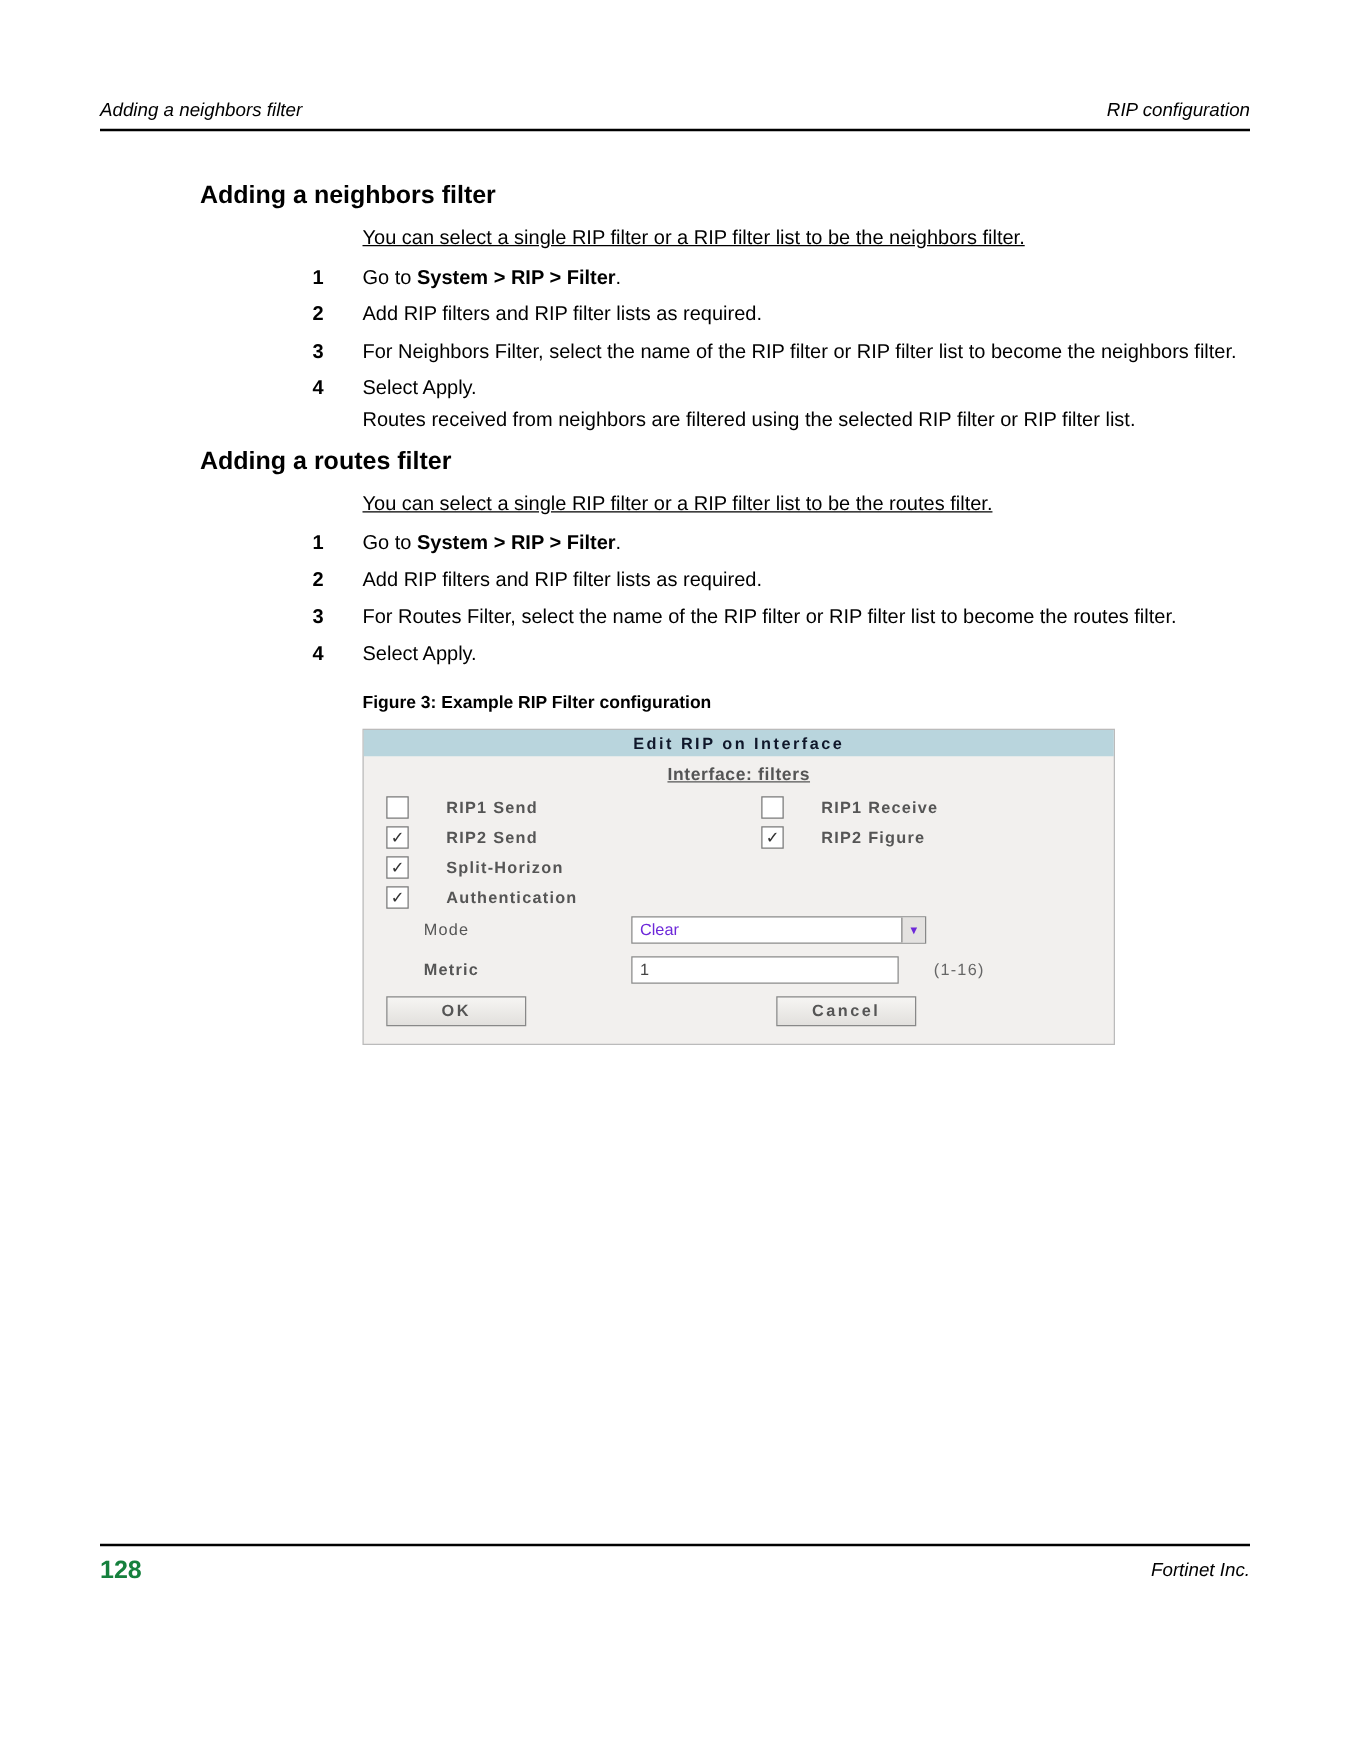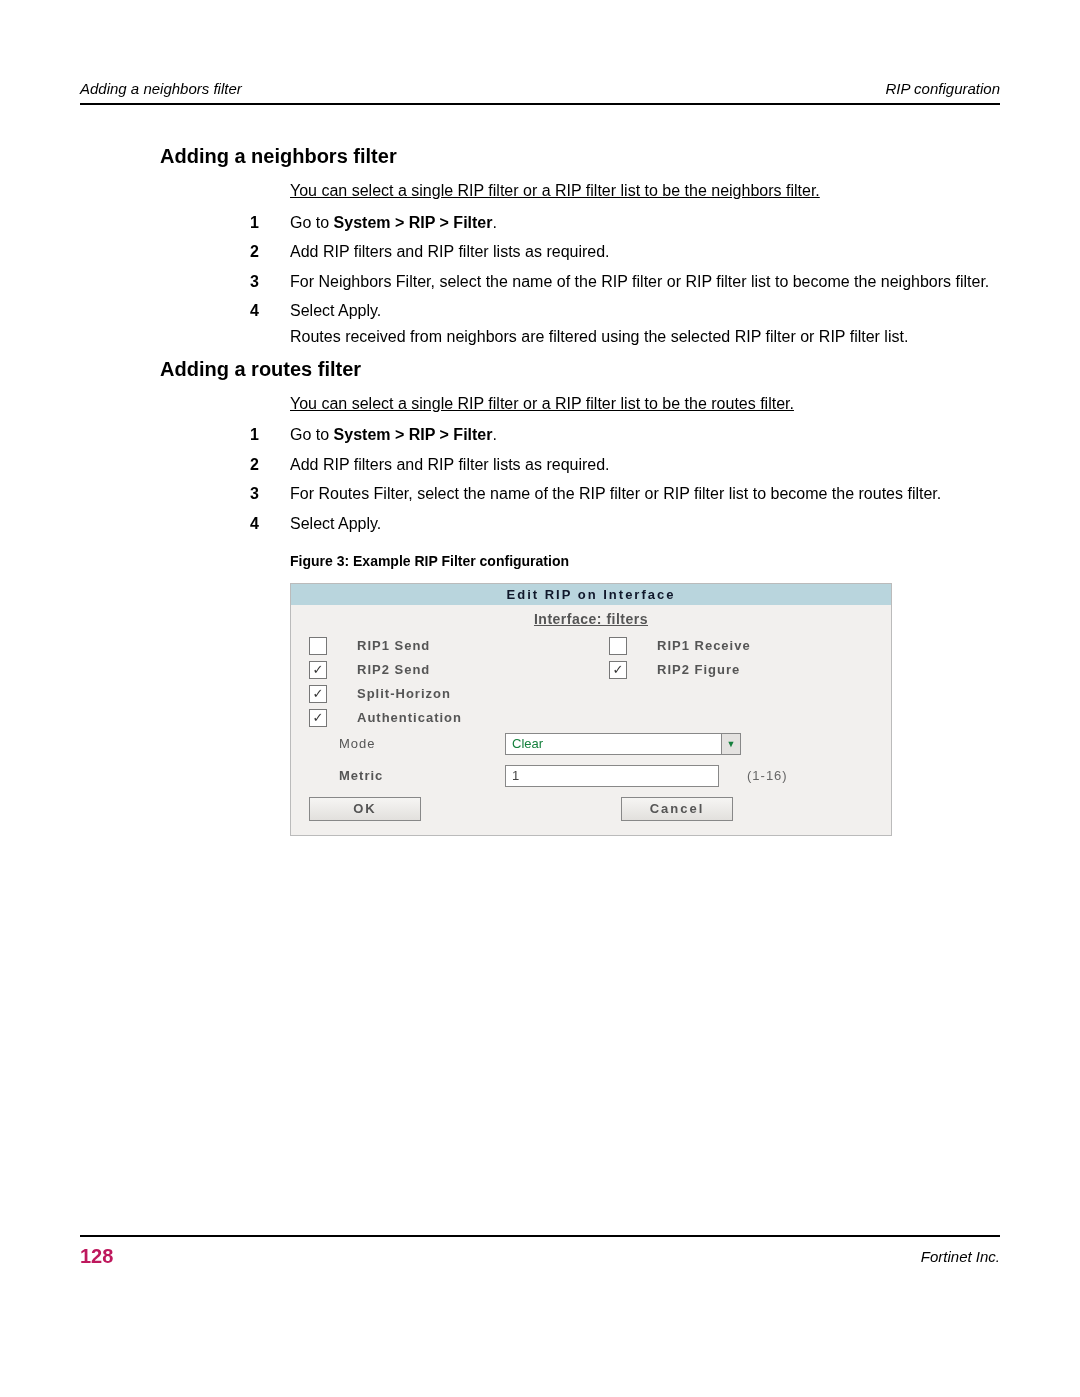--- a/index.html
+++ b/index.html
@@ -138,21 +138,21 @@
   .pw { width: 200px; }
   .select {
     width: 228px;
     border: 1px solid #888;
     background: #fff;
     height: 20px;
     display: flex;
     align-items: center;
     padding: 0 0 0 6px;
     font-size: 13px;
-    color: #15803d;
+    color: #6d28d9;
     justify-content: space-between;
   }
   .select .arrow {
     width: 18px;
     height: 100%;
     border-left: 1px solid #888;
     display: flex;
     align-items: center;
     justify-content: center;
     background: #e4e2e0;
@@ -184,21 +184,21 @@
     left: 80px;
     right: 80px;
     bottom: 55px;
     border-top: 2px solid #000;
     padding-top: 8px;
     display: flex;
     justify-content: space-between;
     align-items: center;
   }
   .pagenum {
-    color: #be185d;
+    color: #15803d;
     font-weight: bold;
     font-size: 20px;
   }
   .company {
     font-style: italic;
     font-size: 15px;
   }
 </style>
 </head>
 <body>

